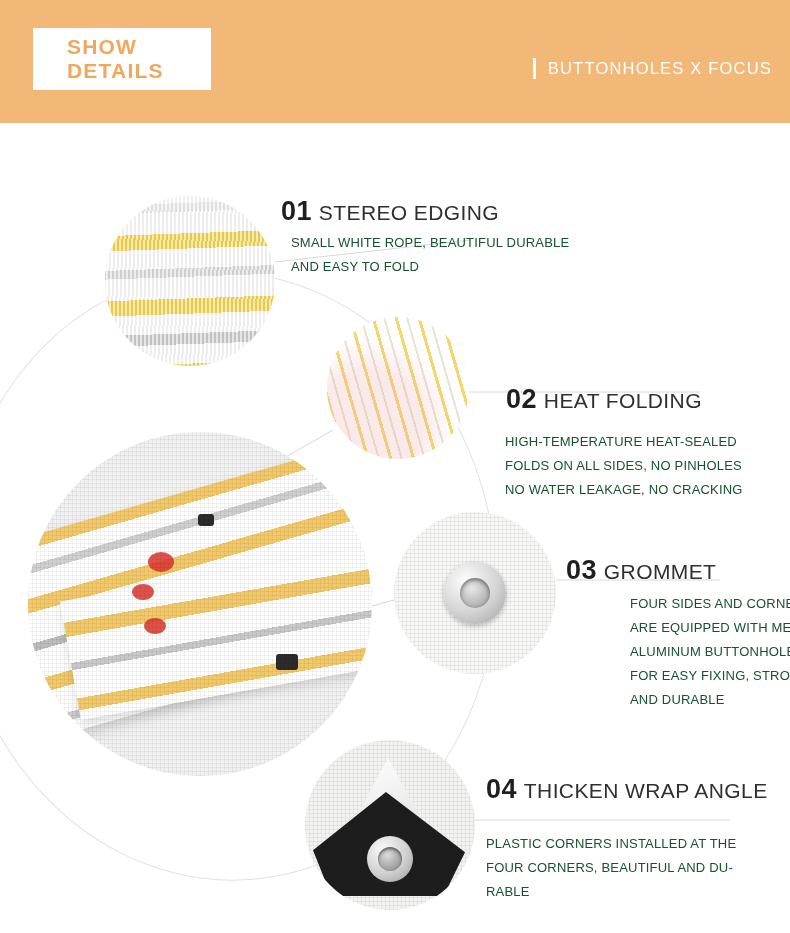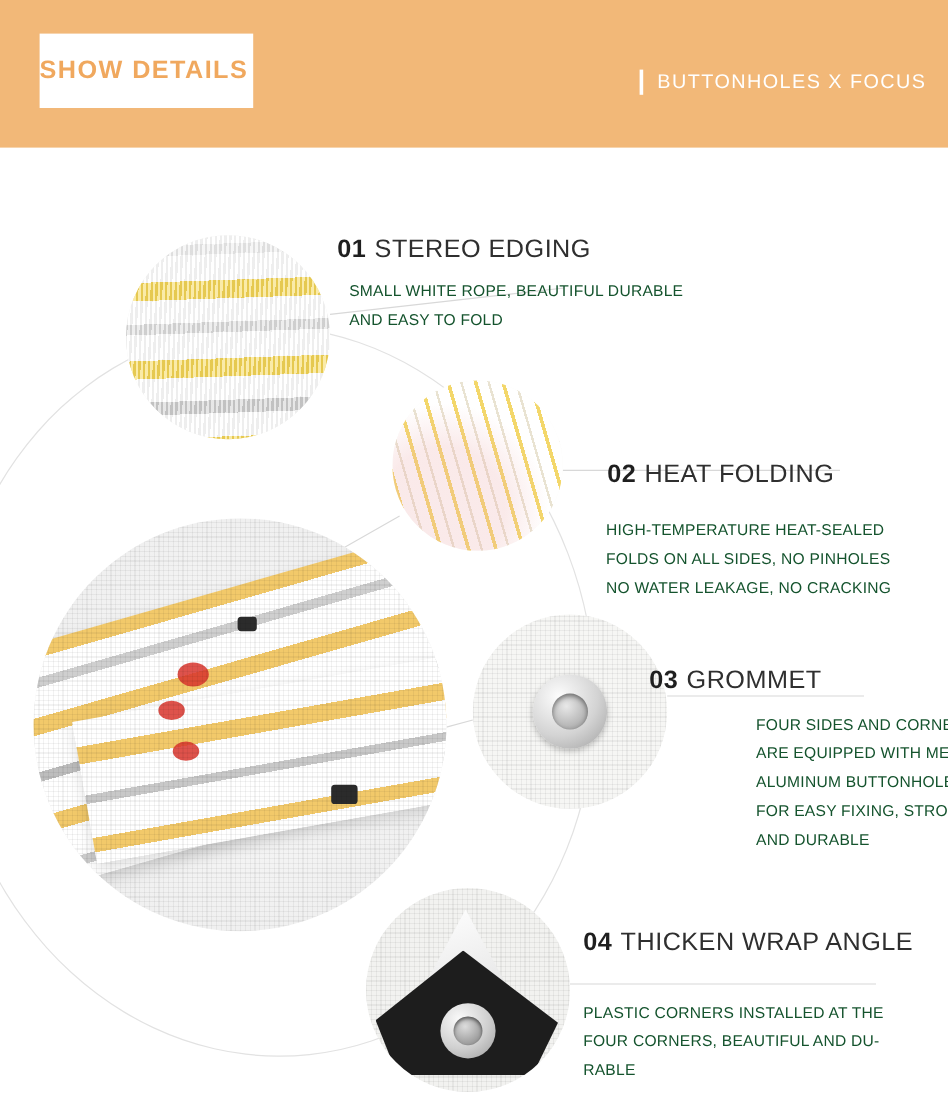--- a/index.html
+++ b/index.html
@@ -25,20 +25,21 @@
     background: #f2b878;
   }
   .header-title-box {
     position: absolute;
     left: 33px; top: 28px;
     width: 178px; height: 62px;
     background: #ffffff;
     display: flex;
     align-items: center;
     justify-content: flex-start;
+    padding-left: 34px;
   }
   .header-title-box span {
     color: #f0a85e;
     font-size: 21px;
     font-weight: bold;
     letter-spacing: 1.2px;
   }
   .header-company {
     position: absolute;
     left: 103px; top: 79px;
@@ -238,39 +239,39 @@
   
   .item-title {
     position: absolute;
     white-space: nowrap;
     color: #2f2f2f;
     font-size: 21px;
     letter-spacing: 0.4px;
   }
   .item-title .num {
     font-weight: bold;
-    font-size: 21px;
+    font-size: 27px;
     margin-right: 7px;
     color: #1f1f1f;
   }
   .item-desc {
     position: absolute;
     color: #14532d;
     font-size: 13px;
     line-height: 24px;
     letter-spacing: 0.2px;
   }
 
   #title-01 { left: 281px; top: 196px; }
   #desc-01  { left: 291px; top: 231px; width: 300px; }
 
   #title-02 { left: 506px; top: 384px; }
   #desc-02  { left: 505px; top: 430px; width: 260px; }
 
-  #title-03 { left: 541px; top: 555px; }
+  #title-03 { left: 566px; top: 555px; }
   #desc-03  { left: 590px; top: 592px; width: 200px; margin-left: 40px; }
 
   #title-04 { left: 486px; top: 774px; }
   #desc-04  { left: 486px; top: 832px; width: 280px; }
 </style>
 </head>
 <body>
 
 <div id="page">
 

